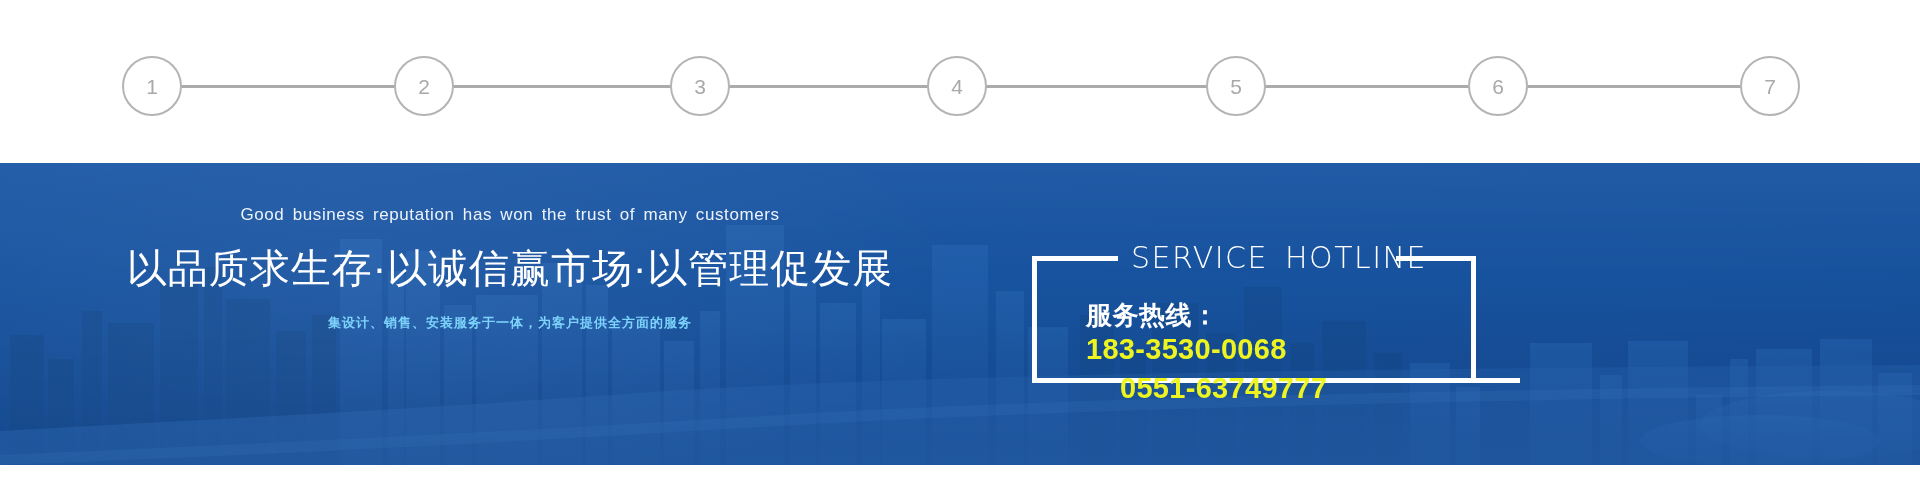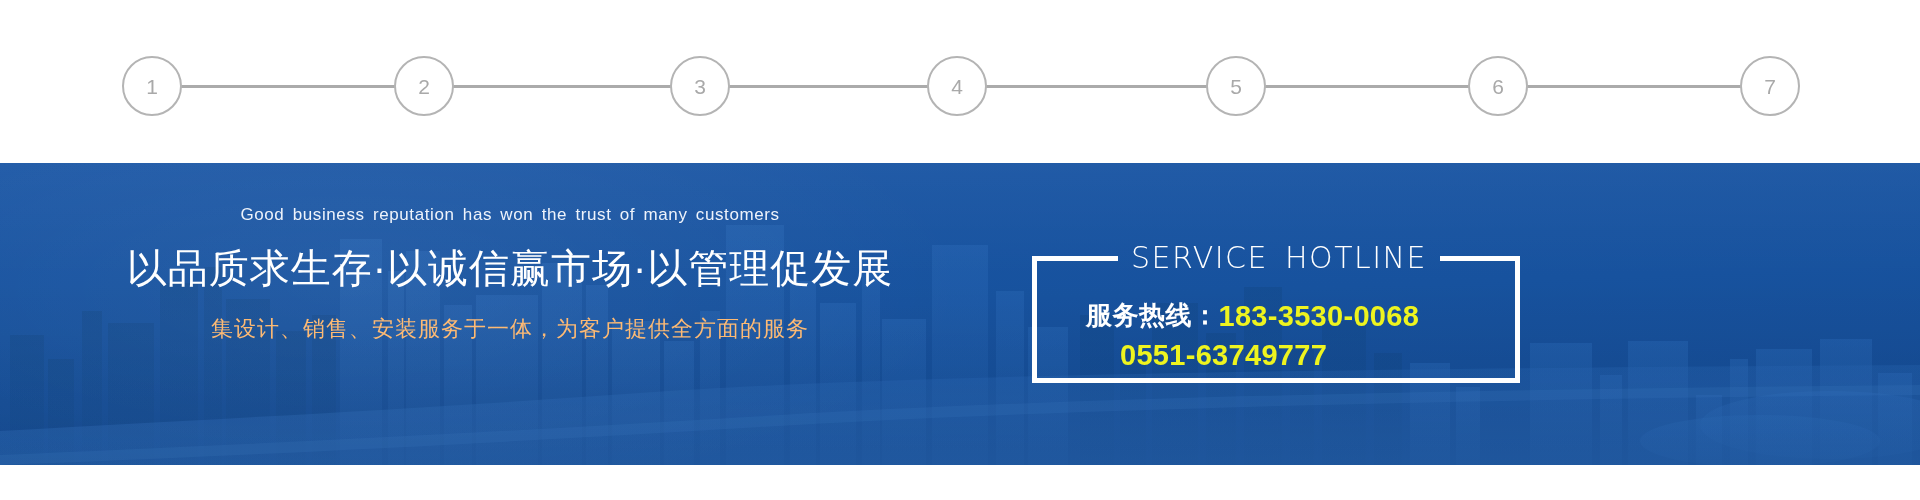--- a/index.html
+++ b/index.html
@@ -56,43 +56,43 @@
   #slogan-en {
     font-size:17px; letter-spacing:.6px; color:#eef3fb;
     font-weight:400; word-spacing:3px;
   }
   #slogan-cn {
     margin-top:16px;
     font-size:40px; font-weight:400; color:#ffffff; letter-spacing:1px;
   }
   #slogan-sub {
     margin-top:18px;
-    font-size:22px; font-weight:400; color:#fdba74; letter-spacing:1px;
+    font-size:13px; font-weight:700; color:#7dd3fc; letter-spacing:1px;
   }
 
   
   #hotline {
-    position:absolute; left:1032px; top:93px; width:488px; height:127px;
+    position:absolute; left:1032px; top:93px; width:444px; height:127px;
   }
   .hl-edge { position:absolute; background:#ffffff; }
   #hl-left   { left:0;   top:0;  width:5px;  height:127px; }
   #hl-right  { right:0;  top:0;  width:5px;  height:127px; }
   #hl-bottom { left:0;   bottom:0; width:488px; height:5px; }
   #hl-top-l  { left:0;   top:0;  width:86px;  height:5px; }
   #hl-top-r  { right:0;  top:0;  width:80px;  height:5px; }
 
   #hl-title {
     position:absolute; left:86px; top:-17px; width:322px;
     text-align:center; color:#ffffff;
     font-size:30px; font-weight:300; letter-spacing:1.5px;
     word-spacing:6px; line-height:38px;
     font-family:"DejaVu Sans","Liberation Sans",sans-serif;
   }
   #hl-rows { position:absolute; left:0; top:42px; width:488px; }
-  .hl-row { display:flex; align-items:flex-end; justify-content:flex-start; padding-left:54px; }
+  .hl-row { display:flex; align-items:flex-start; justify-content:flex-start; padding-left:54px;flex-direction:column; }
   #hl-label {
     color:#ffffff; font-size:26px; font-weight:bold; letter-spacing:.5px;
     white-space:nowrap;
   }
   .hl-num {
     color:#eef41f; font-size:29px; font-weight:bold; letter-spacing:.3px;
     white-space:nowrap;
   }
   #hl-row2 { margin-top:6px; padding-left:88px; }
 </style>

